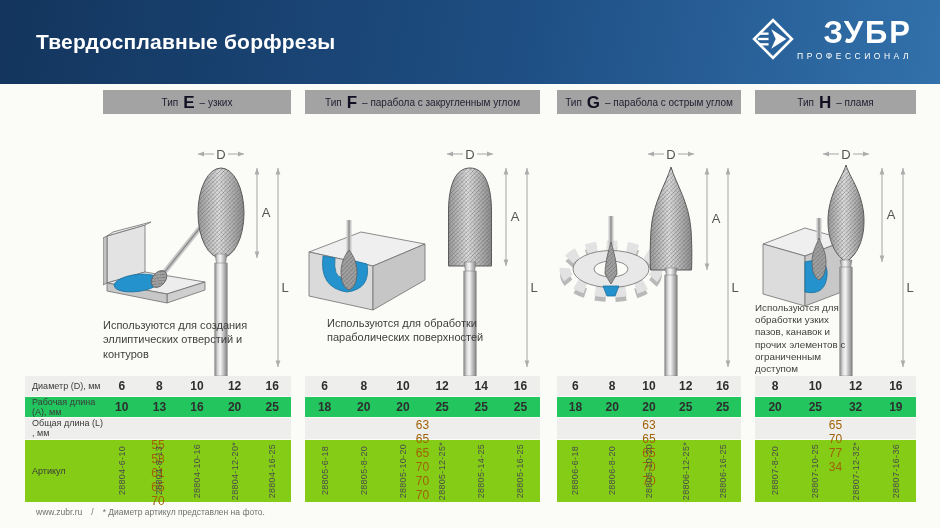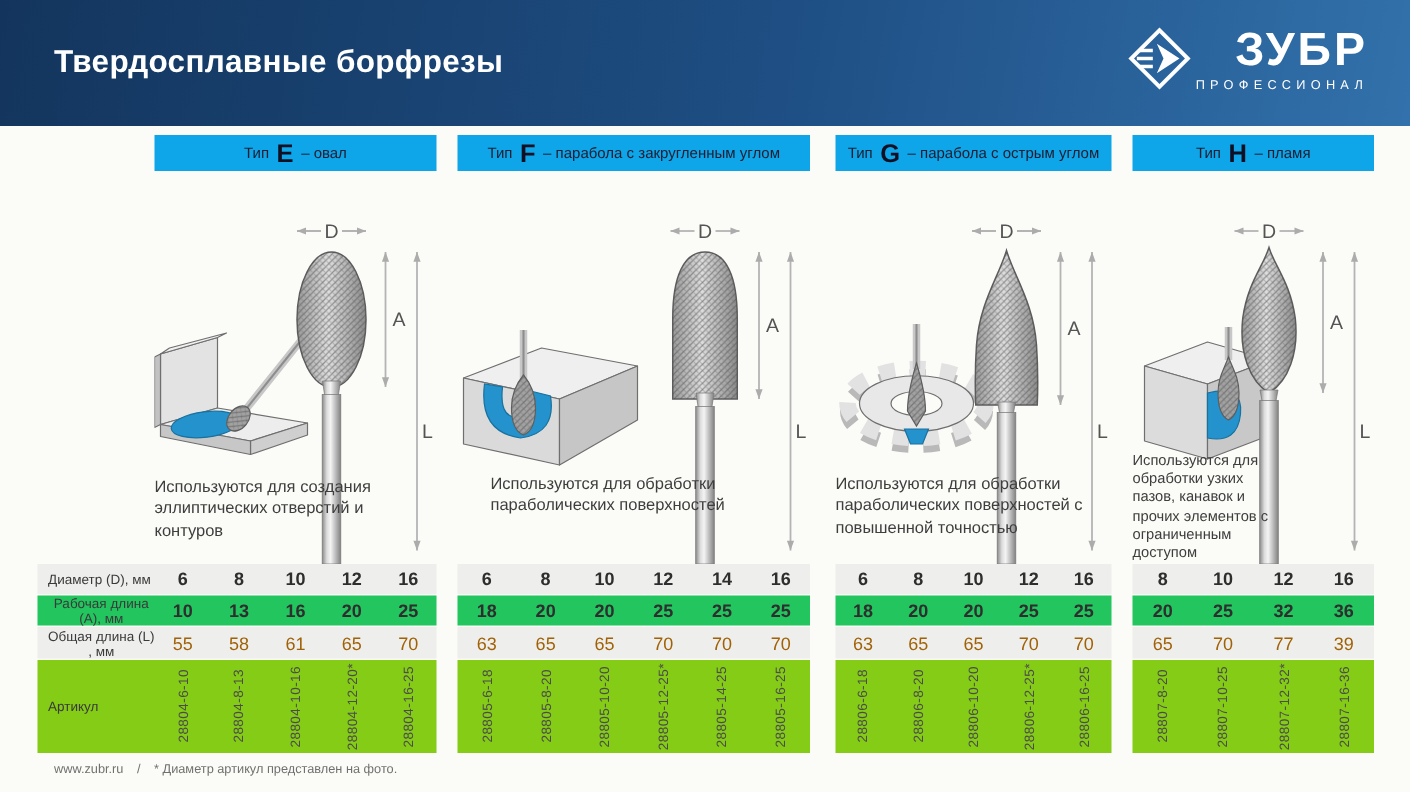--- a/index.html
+++ b/index.html
@@ -16,46 +16,46 @@
   .logo-name{color:#fff;font-size:31px;font-weight:800;letter-spacing:2px;line-height:1;}
   .logo-sub{color:#fff;font-size:8.5px;letter-spacing:3.5px;margin-top:3px;}
 
   
   .g{position:absolute;top:90px;}
   .g1{left:25px;width:266px;}
   .g2{left:305px;width:235px;}
   .g3{left:557px;width:184px;}
   .g4{left:755px;width:161px;}
 
-  .bar{height:24px;background:#0ea5e9;display:flex;align-items:center;justify-content:center;gap:3px;}
+  .bar{height:24px;background:#a3a3a3;display:flex;align-items:center;justify-content:center;gap:3px;}
   .g1 .bar{margin-left:78px;}
   .bar .tp,.bar .ts{font-size:10px;color:#1d1d30;white-space:nowrap;}
   .bar .tl{font-size:17px;font-weight:800;color:#101022;line-height:1;margin:0 2px;}
 
   .illus{position:relative;height:236px;margin-top:26px;}
   .g1 .illus{margin-left:78px;}
   .tool-svg{position:absolute;top:0;right:0;}
   .tool-svg text{font-size:13px;fill:#545454;font-family:"Liberation Sans",sans-serif;}
   .dim{stroke:#b4b4b4;stroke-width:1.2;}
   .arr{fill:#acacac;}
   .blk{position:absolute;left:0;}
   .blk polygon{stroke:#6f6f6f;stroke-width:.8;stroke-linejoin:round;}
 
   .desc{position:absolute;left:0;font-size:11px;color:#3e3e3e;line-height:1.3;}
   .g1 .desc{top:178px;width:176px;}
   .g2 .desc{top:176px;width:182px;margin-left:22px;}
   .g3 .desc{top:176px;width:166px;}
   .g4 .desc{top:162px;width:104px;font-size:9.8px;line-height:1.25;}
 
   
-  .tbl{margin-top:0;text-align:center;}
+  .tbl{margin-top:0;}
   .trow{display:flex;margin-bottom:1px;}
   .rd{height:20px;background:#eeeeec;}
   .rw{height:20px;background:#22c55e;}
-  .rt{height:21px;background:#eeeeec;}
+  .rt{height:21px;background:#eeeeec;flex-direction:column;}
   .ra{height:62px;background:#84cc16;}
   .cell{flex:1;display:flex;align-items:center;justify-content:center;
         font-size:12px;font-weight:700;color:#2e2e2e;}
   .rt .cell{font-weight:400;color:#a16207;}
   .lbl{width:78px;flex:none;display:flex;align-items:center;padding-left:7px;box-sizing:border-box;
        font-size:9px;color:#3a3a3a;}
   .vert{writing-mode:vertical-rl;transform:rotate(180deg);font-size:9px;font-weight:400;
         color:#4c4c4c;white-space:nowrap;letter-spacing:.3px;}
 
   
@@ -103,21 +103,21 @@
         <div class="logo-name">ЗУБР</div>
         <div class="logo-sub">ПРОФЕССИОНАЛ</div>
       </div>
     </div>
   </div>
 
   <div class="g g1">
     <div class="bar">
       <span class="tp">Тип</span>
       <span class="tl">E</span>
-      <span class="ts">– овал</span>
+      <span class="ts">– узких</span>
     </div>
     <div class="illus">
       <svg class="blk" style="top:80px" width="110" height="92">
         <polygon points="4,16 42,5 42,52 4,63" fill="#e3e3e3"></polygon>
         <polygon points="0,18 4,16 4,63 0,65" fill="#c2c2c2"></polygon>
         <polygon points="4,16 10,12 48,2 42,5" fill="#f1f1f1"></polygon>
         <polygon points="4,63 42,52 102,62 64,74" fill="#ededed"></polygon>
         <polygon points="64,74 102,62 102,70 64,83" fill="#cfcfcf"></polygon>
         <polygon points="4,63 64,74 64,83 4,71" fill="#c7c7c7"></polygon>
         <ellipse cx="34" cy="63" rx="23" ry="8.5" transform="rotate(-7 34 63)" fill="#2492cc" stroke="#19719f" stroke-width="0.8"></ellipse>
@@ -309,21 +309,20 @@
         <rect x="43.8" y="135" width="12.4" height="101" fill="url(#gShank)" stroke="#7a7a7a" stroke-width=".5"></rect>
         <line class="dim" x1="86" y1="28" x2="86" y2="130"></line>
         <polygon class="arr" points="86,28 83.6,34.5 88.4,34.5"></polygon>
           <polygon class="arr" points="86,130 83.6,123.5 88.4,123.5"></polygon>
         <text x="95" y="83" text-anchor="middle">A</text>
         <line class="dim" x1="107" y1="28" x2="107" y2="227"></line>
         <polygon class="arr" points="107,28 104.6,34.5 109.4,34.5"></polygon>
           <polygon class="arr" points="107,227 104.6,220.5 109.4,220.5"></polygon>
         <text x="114" y="152" text-anchor="middle">L</text>
       </svg>
-      <div class="desc">Используются для обработки параболических поверхностей с повышенной точностью</div>
     </div>
     <div class="tbl">
       <div class="trow rd">
         <div class="cell">6</div>
         <div class="cell">8</div>
         <div class="cell">10</div>
         <div class="cell">12</div>
         <div class="cell">16</div>
       </div>
       <div class="trow rw">
@@ -402,27 +401,27 @@
       <div class="trow rd">
         <div class="cell">8</div>
         <div class="cell">10</div>
         <div class="cell">12</div>
         <div class="cell">16</div>
       </div>
       <div class="trow rw">
         <div class="cell">20</div>
         <div class="cell">25</div>
         <div class="cell">32</div>
-        <div class="cell">36</div>
+        <div class="cell">19</div>
       </div>
       <div class="trow rt">
         <div class="cell">65</div>
         <div class="cell">70</div>
         <div class="cell">77</div>
-        <div class="cell">39</div>
+        <div class="cell">34</div>
       </div>
       <div class="trow ra">
         <div class="cell">
             <span class="vert">28807-8-20</span>
           </div>
         <div class="cell">
             <span class="vert">28807-10-25</span>
           </div>
         <div class="cell">
             <span class="vert">28807-12-32*</span>

